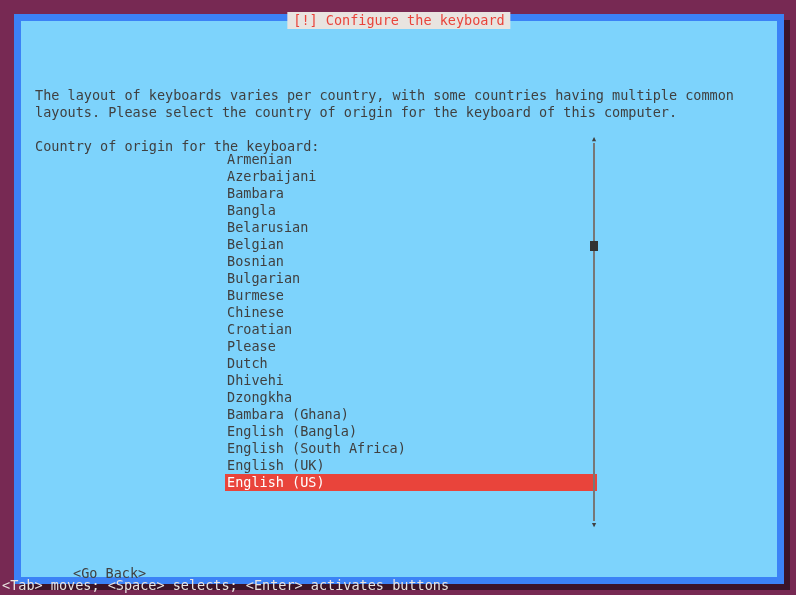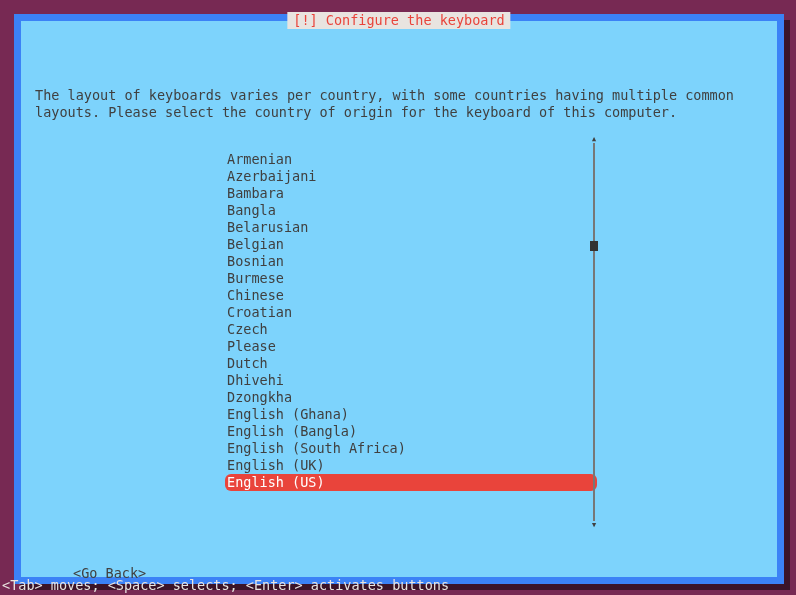--- a/index.html
+++ b/index.html
@@ -54,21 +54,20 @@
     margin-top:18px;
   }
   .list-item {
     white-space:pre;
     color:#404040;
     padding:0 2px;
   }
   .list-item.selected {
     background:#E9443B;
     color:#fff;
-    border-radius:6px;
   }
   .scroll-track {
     position:absolute;
     left:566px;
     top:112px;
     width:14px;
     height:398px;
   }
   .arrow { color:#404040; text-align:center; font-size:11px; line-height:12px; height:12px;}
   .track-line {
@@ -97,39 +96,40 @@
 </head>
 <body>
 
 <div class="shadow"></div>
 
 <div class="dialog">
   <div class="dialog-title">[!] Configure the keyboard</div>
 
   <div class="inner">
     <div class="msg">The layout of keyboards varies per country, with some countries having multiple common layouts. Please select the country of origin for the keyboard of this computer.</div>
+    <div class="msg prompt">Country of origin for the keyboard:</div>
   </div>
 
   <div class="list-wrap" id="list">
       <div class="list-item">Armenian</div>
       <div class="list-item">Azerbaijani</div>
       <div class="list-item">Bambara</div>
       <div class="list-item">Bangla</div>
       <div class="list-item">Belarusian</div>
       <div class="list-item">Belgian</div>
       <div class="list-item">Bosnian</div>
+      <div class="list-item">Bulgarian</div>
       <div class="list-item">Burmese</div>
       <div class="list-item">Chinese</div>
       <div class="list-item">Croatian</div>
-      <div class="list-item">Czech</div>
       <div class="list-item">Please</div>
       <div class="list-item">Dutch</div>
       <div class="list-item">Dhivehi</div>
       <div class="list-item">Dzongkha</div>
-      <div class="list-item">English (Ghana)</div>
+      <div class="list-item">Bambara (Ghana)</div>
       <div class="list-item">English (Bangla)</div>
       <div class="list-item">English (South Africa)</div>
       <div class="list-item">English (UK)</div>
       <div class="list-item selected">English (US)</div>
     </div>
 
   <div class="scroll-track">
     <div class="arrow">▴</div>
     <div class="track-line"></div>
     <div class="thumb"></div>

